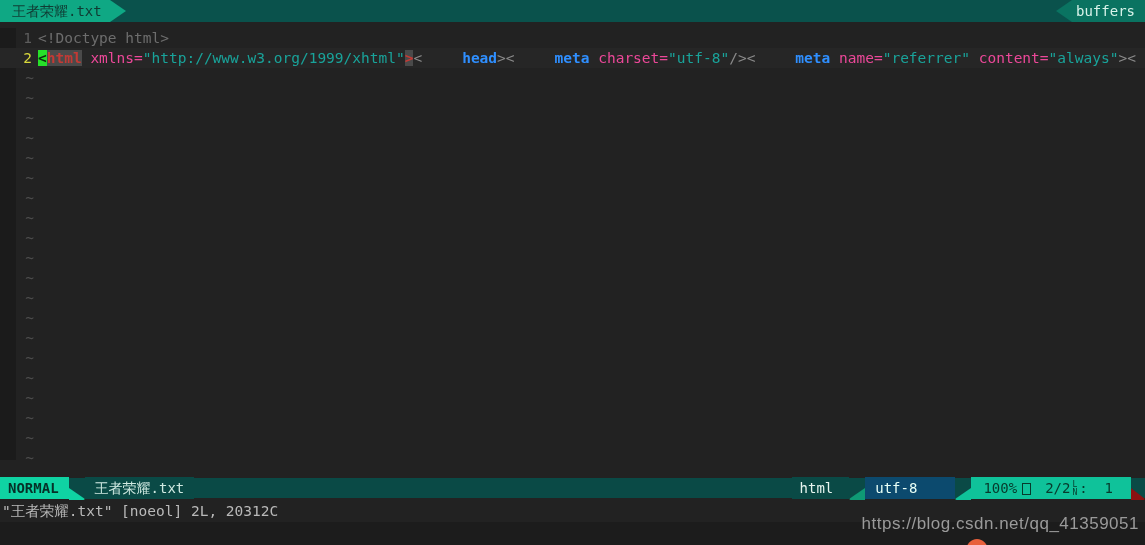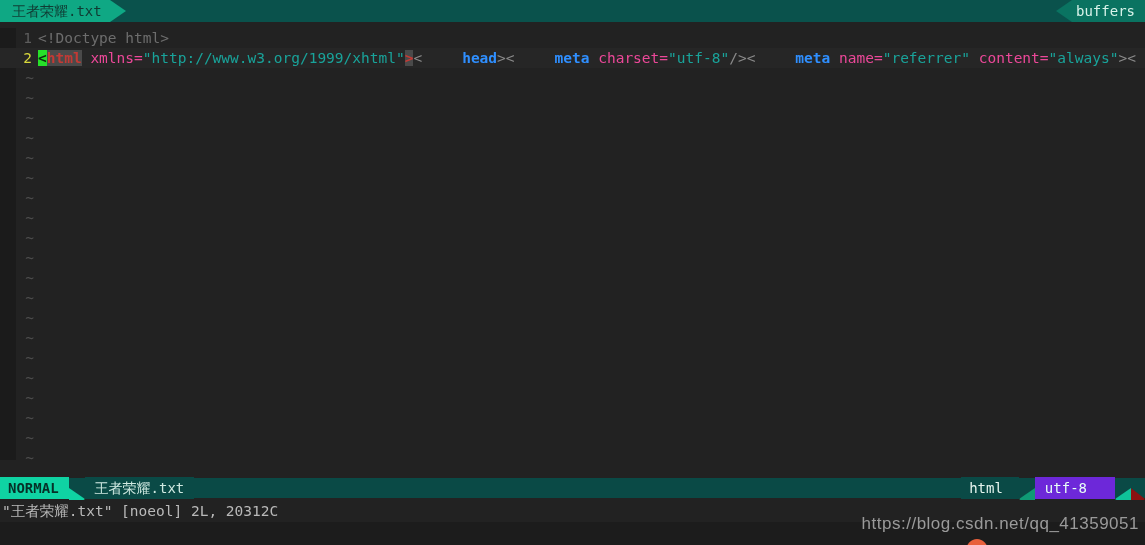--- a/index.html
+++ b/index.html
@@ -108,21 +108,21 @@
   .arrow-l { width:16px; position:relative; }
   .arrow-l:before{
     content:""; position:absolute; left:0; top:0;
     border-top:11px solid transparent;
     border-bottom:11px solid transparent;
     border-right:16px solid var(--to);
   }
   .st-file { background:#0a4a46; color:#cfe9e1; padding:0 10px; }
   .st-gap  { flex:1; background:#0a4a46; }
   .st-ft   { background:#0a4a46; color:#e6f5ef; padding:0 16px 0 8px; }
-  .st-enc  { background:#6d28d9; color:#e8fff6; padding:0 28px 0 10px; }
+  .st-enc  { background:#0c4a6e; color:#e8fff6; padding:0 38px 0 10px; }
   .st-pos  { background:#0fc29a; color:#073a2c; padding:0 18px 0 12px;
              display:flex; align-items:center; gap:14px; }
   .st-end  { width:14px; position:relative; background:#0fc29a; }
   .st-end:before{
     content:""; position:absolute; left:0; top:0;
     border-top:11px solid transparent;
     border-bottom:11px solid transparent;
     border-left:14px solid #8b1111;
   }
   .boxglyph {
@@ -207,20 +207,27 @@
 
   <div class="statusline">
     <div class="st-mode">NORMAL</div>
     <div class="arrow-r" style="--from:#0fd3a3"></div>
     <div class="st-file">王者荣耀.txt</div>
     <div class="st-gap"></div>
     <div class="st-ft">html</div>
     <div class="arrow-l" style="--to:#0f9a75"></div>
     <div class="st-enc">utf-8</div>
     <div class="arrow-l" style="--to:#0fc29a"></div>
+    <div class="st-pos">
+      <span><span>100%</span><span class="boxglyph"></span></span>
+      <span><span>2/2</span><span class="ln-stack">
+            <span>L</span>
+            <span>N</span>
+          </span><span>:</span>&nbsp;&nbsp;<span>1</span></span>
+    </div>
     <div class="st-end"></div>
   </div>
 
   <div class="cmdline">"王者荣耀.txt" [noeol] 2L, 20312C</div>
 
   <div class="bottom-bar"></div>
   <div class="watermark">https://blog.csdn.net/qq_41359051</div>
   <div class="orange-blob"></div>
 
 </div>

